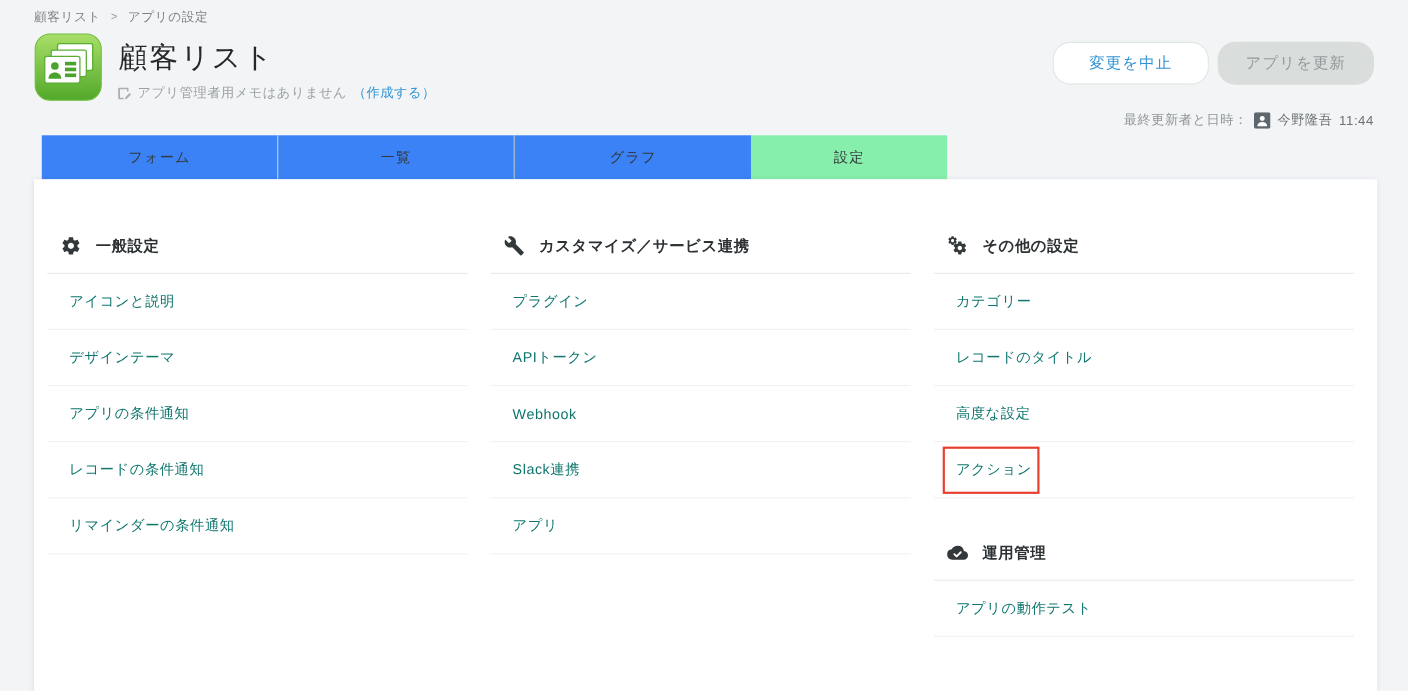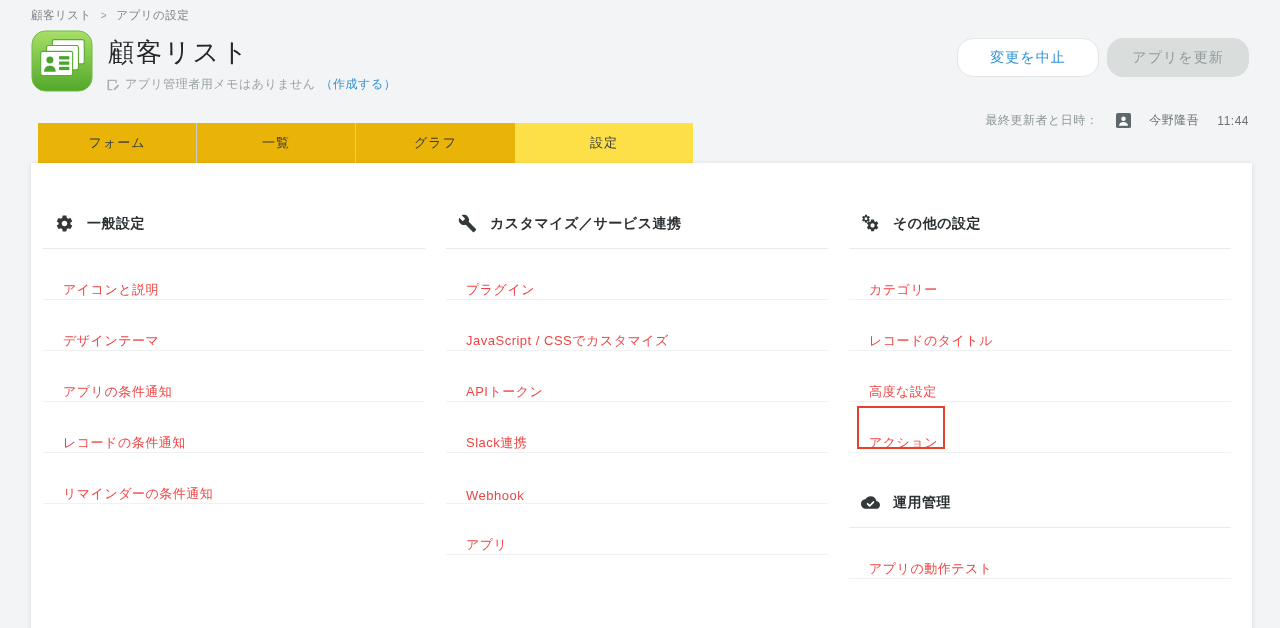--- a/index.html
+++ b/index.html
@@ -35,58 +35,58 @@
     position:absolute;top:38px;width:142px;height:39px;
     font-size:14px;letter-spacing:1px;
     display:flex;align-items:center;justify-content:center;
     box-sizing:border-box;cursor:pointer;
     font-family:inherit;
     border-radius:16px;
   }
   .btn-cancel{left:957px;background:#ffffff;border:1px solid #e2e6e6;color:var(--accent);}
   .btn-update{left:1107px;background:#d9dddc;border:1px solid #d9dddc;color:#919b9b;}
   .last-updated{
-    position:absolute;top:112px;right:31px;
-    display:flex;align-items:center;gap:18px;
+    position:absolute;top:101px;right:31px;
+    display:flex;align-items:center;gap:6px;
     font-size:12px;color:#8f979a;letter-spacing:.5px;
   }
   .lu-strong{color:#6b7276;}
   .avatar{width:15px;height:15px;display:block;}
   
   .tabs{position:absolute;left:38px;top:123px;display:flex;height:40px;}
   .tab{
-    width:159px;height:40px;box-sizing:border-box;
-    background:#eab308;border-right:1px solid #c9cecd;
+    width:215px;height:40px;box-sizing:border-box;
+    background:#3b82f6;border-right:1px solid #c9cecd;
     display:flex;align-items:center;justify-content:center;
     font-size:13px;color:#34393b;letter-spacing:1px;cursor:pointer;
   }
-  .tab.active{background:#fde047;border-right:none;width:178px;}
+  .tab.active{background:#86efac;border-right:none;width:178px;}
   .tab:nth-last-child(2){border-right:none;}
   
   .panel{
     position:absolute;left:31px;top:163px;width:1221px;height:560px;
     background:#ffffff;box-shadow:0 1px 5px rgba(40,50,60,.13);
   }
   .columns{display:flex;gap:21px;padding:0 21px 0 12px;}
   .column{width:382px;flex:0 0 382px;}
   .section-header{
     display:flex;align-items:center;gap:13px;
     height:50px;padding-left:12px;box-sizing:border-box;
     border-bottom:1px solid #e6eaea;
     font-size:14px;font-weight:bold;color:#2c3134;letter-spacing:.5px;
   }
   .section-header.first{margin-top:36px;}
   .section-header.subsequent{margin-top:25px;}
   .section-icon{width:19px;height:19px;flex:0 0 19px;display:flex;align-items:center;justify-content:center;}
   .section-icon svg{width:19px;height:19px;fill:#33383a;}
   .settings-item{
     position:relative;height:51px;box-sizing:border-box;
-    display:flex;align-items:flex-end;padding-left:20px;
+    display:flex;align-items:center;padding-left:20px;
     border-bottom:1px solid #f0f2f2;
-    font-size:13px;color:#ef4444;letter-spacing:.5px;cursor:pointer;
+    font-size:13px;color:#0f766e;letter-spacing:.5px;cursor:pointer;
   }
   .red-box{
     position:absolute;left:8px;top:4px;width:88px;height:43px;
     border:2px solid var(--red);box-sizing:border-box;pointer-events:none;
   }
   .memo-icon svg{width:14px;height:14px;fill:#a9b1b4;display:block;}
 </style>
 </head>
 <body>
 
@@ -194,30 +194,27 @@
             <svg viewBox="0 0 24 24">
               <path d="M22.7 19l-9.1-9.1c.9-2.3.4-5-1.5-6.9-2-2-5-2.4-7.4-1.3L9 6 6 9 1.6 4.7C.4 7.1.9 10.1 2.9 12.1c1.9 1.9 4.6 2.4 6.9 1.5l9.1 9.1c.4.4 1 .4 1.4 0l2.3-2.3c.5-.4.5-1.1.1-1.4z"></path>
             </svg>
           </span>
           <span>カスタマイズ／サービス連携</span>
         </div>
         <div class="settings-item">
           <span>プラグイン</span>
         </div>
         <div class="settings-item">
-          <span>JavaScript / CSSでカスタマイズ</span>
-        </div>
-        <div class="settings-item">
           <span>APIトークン</span>
         </div>
         <div class="settings-item">
+          <span>Webhook</span>
+        </div>
+        <div class="settings-item">
           <span>Slack連携</span>
-        </div>
-        <div class="settings-item">
-          <span>Webhook</span>
         </div>
         <div class="settings-item">
           <span>アプリ</span>
         </div>
       </div>
       <div class="column">
         <div class="section-header first">
           <span class="section-icon">
             <svg viewBox="0 0 24 24">
               <g transform="translate(6.3,6) scale(0.5) translate(-12,-12)">

